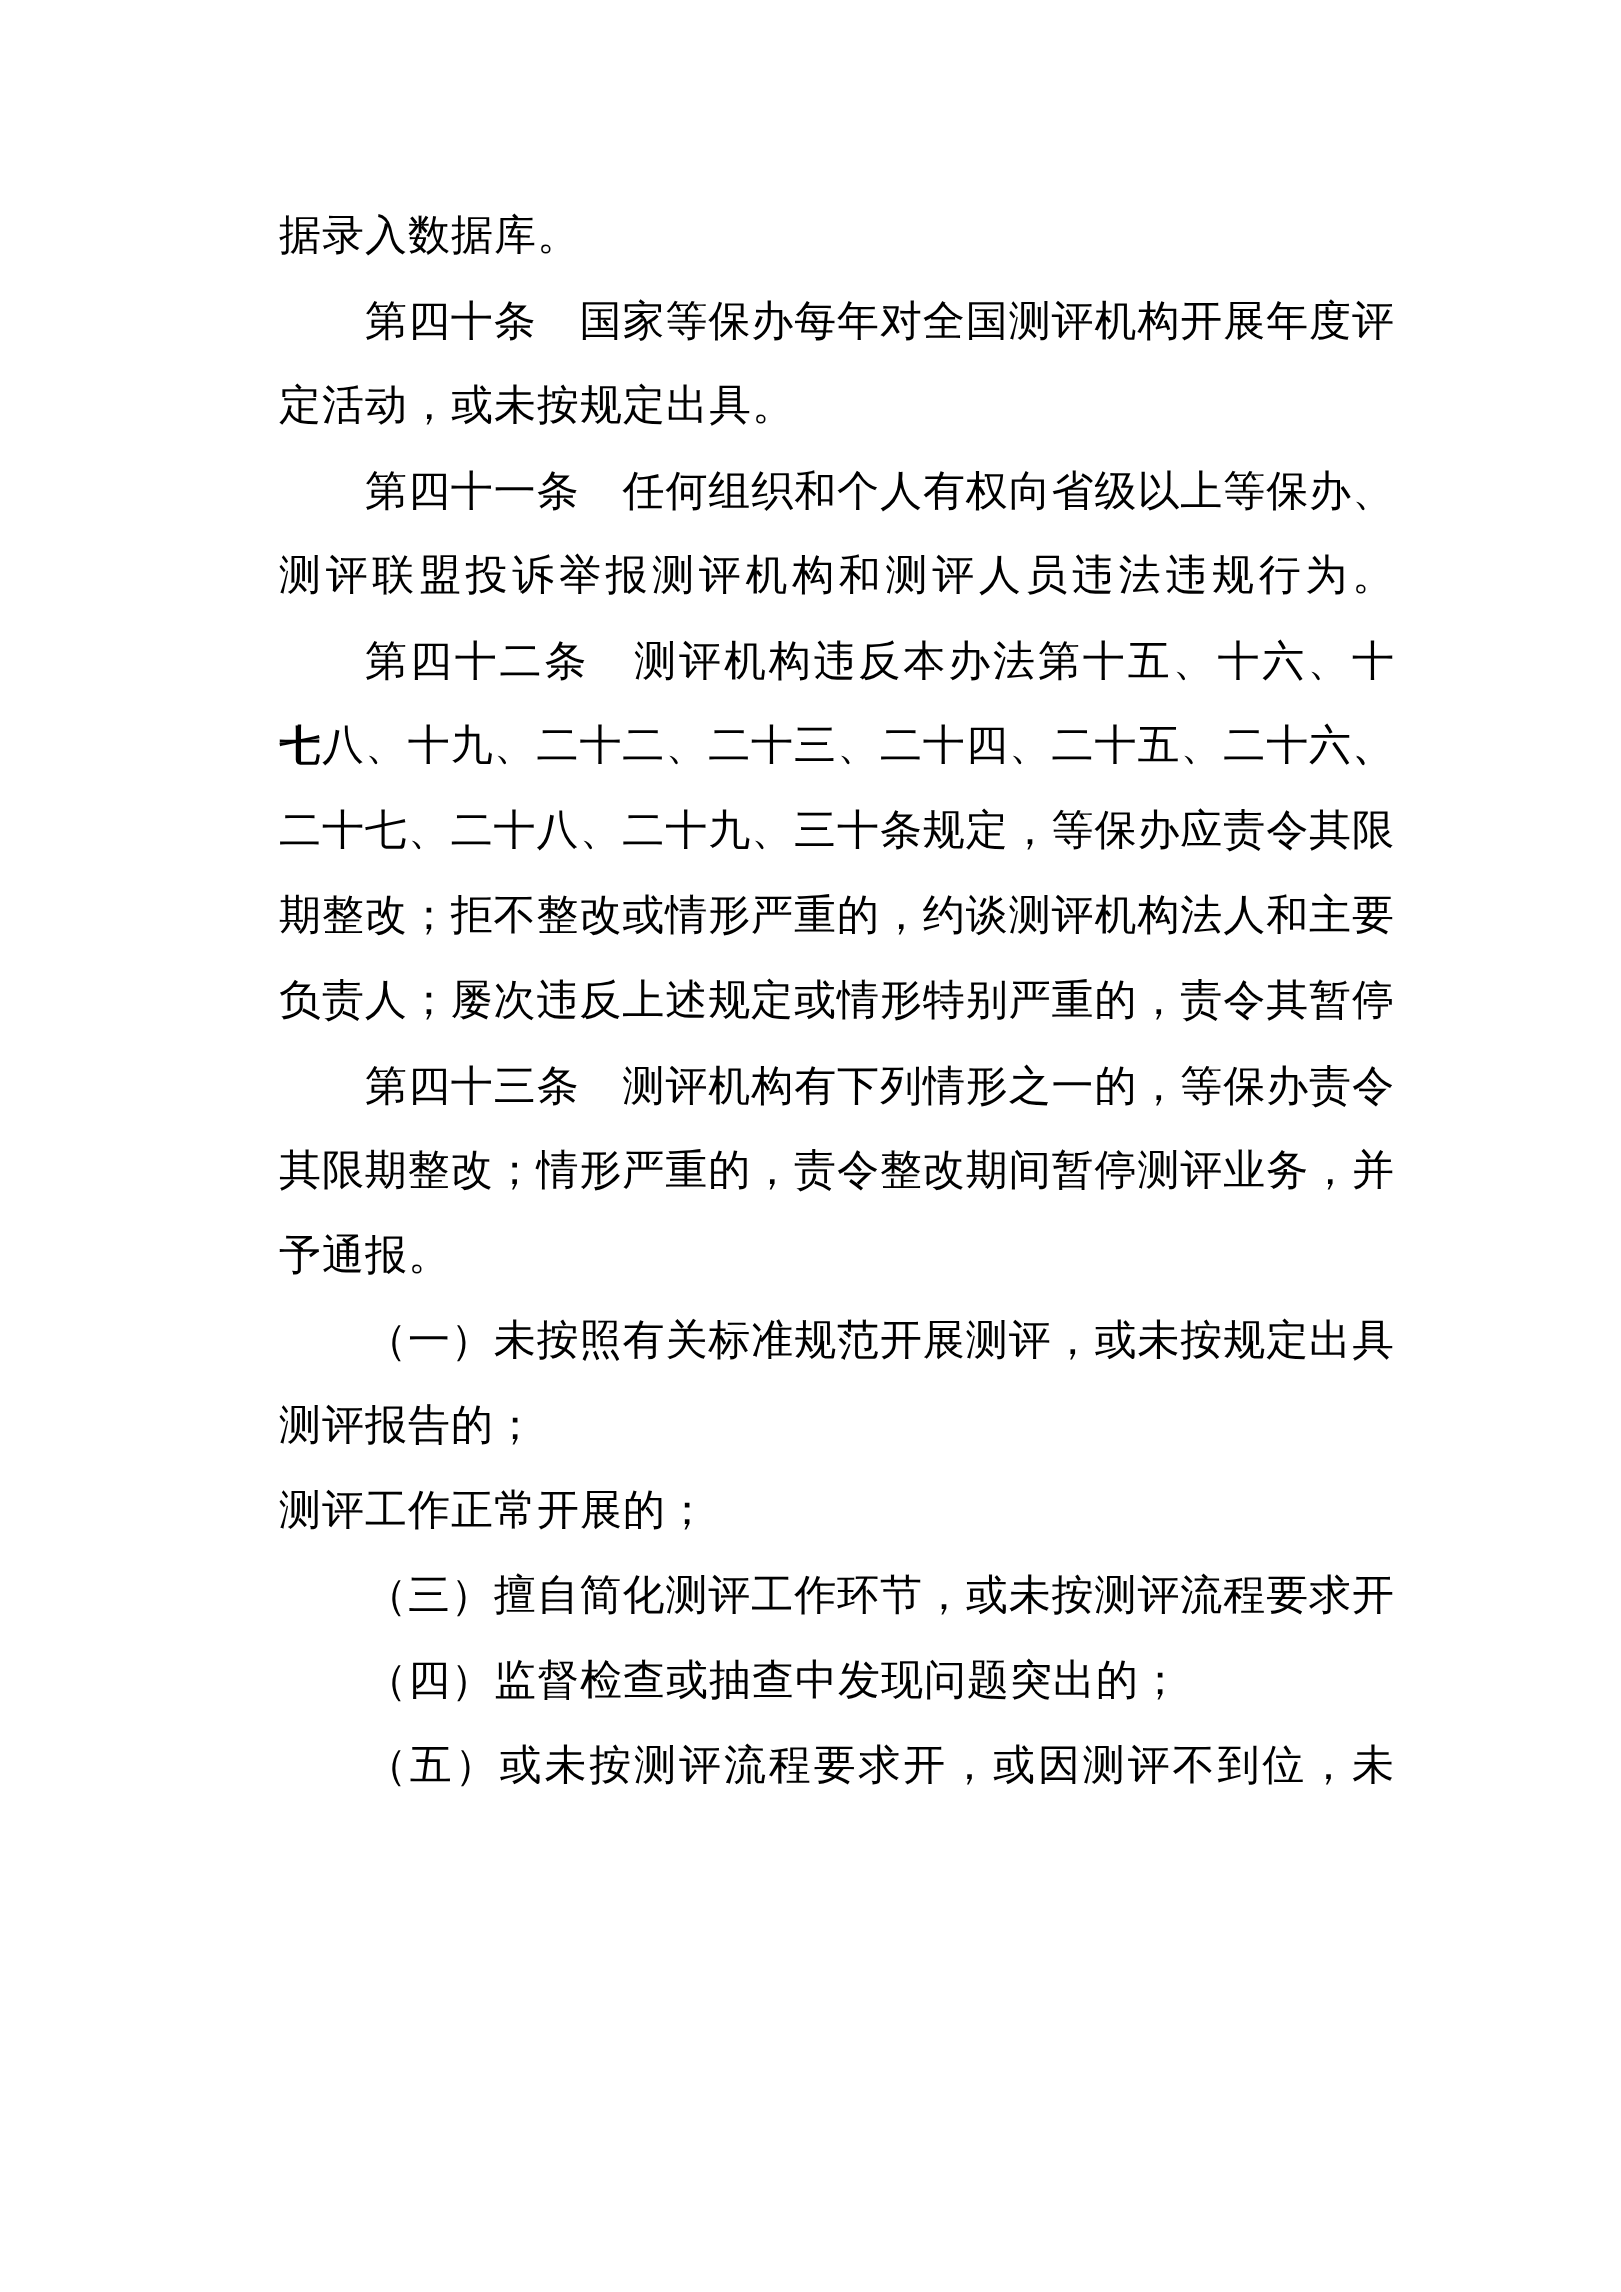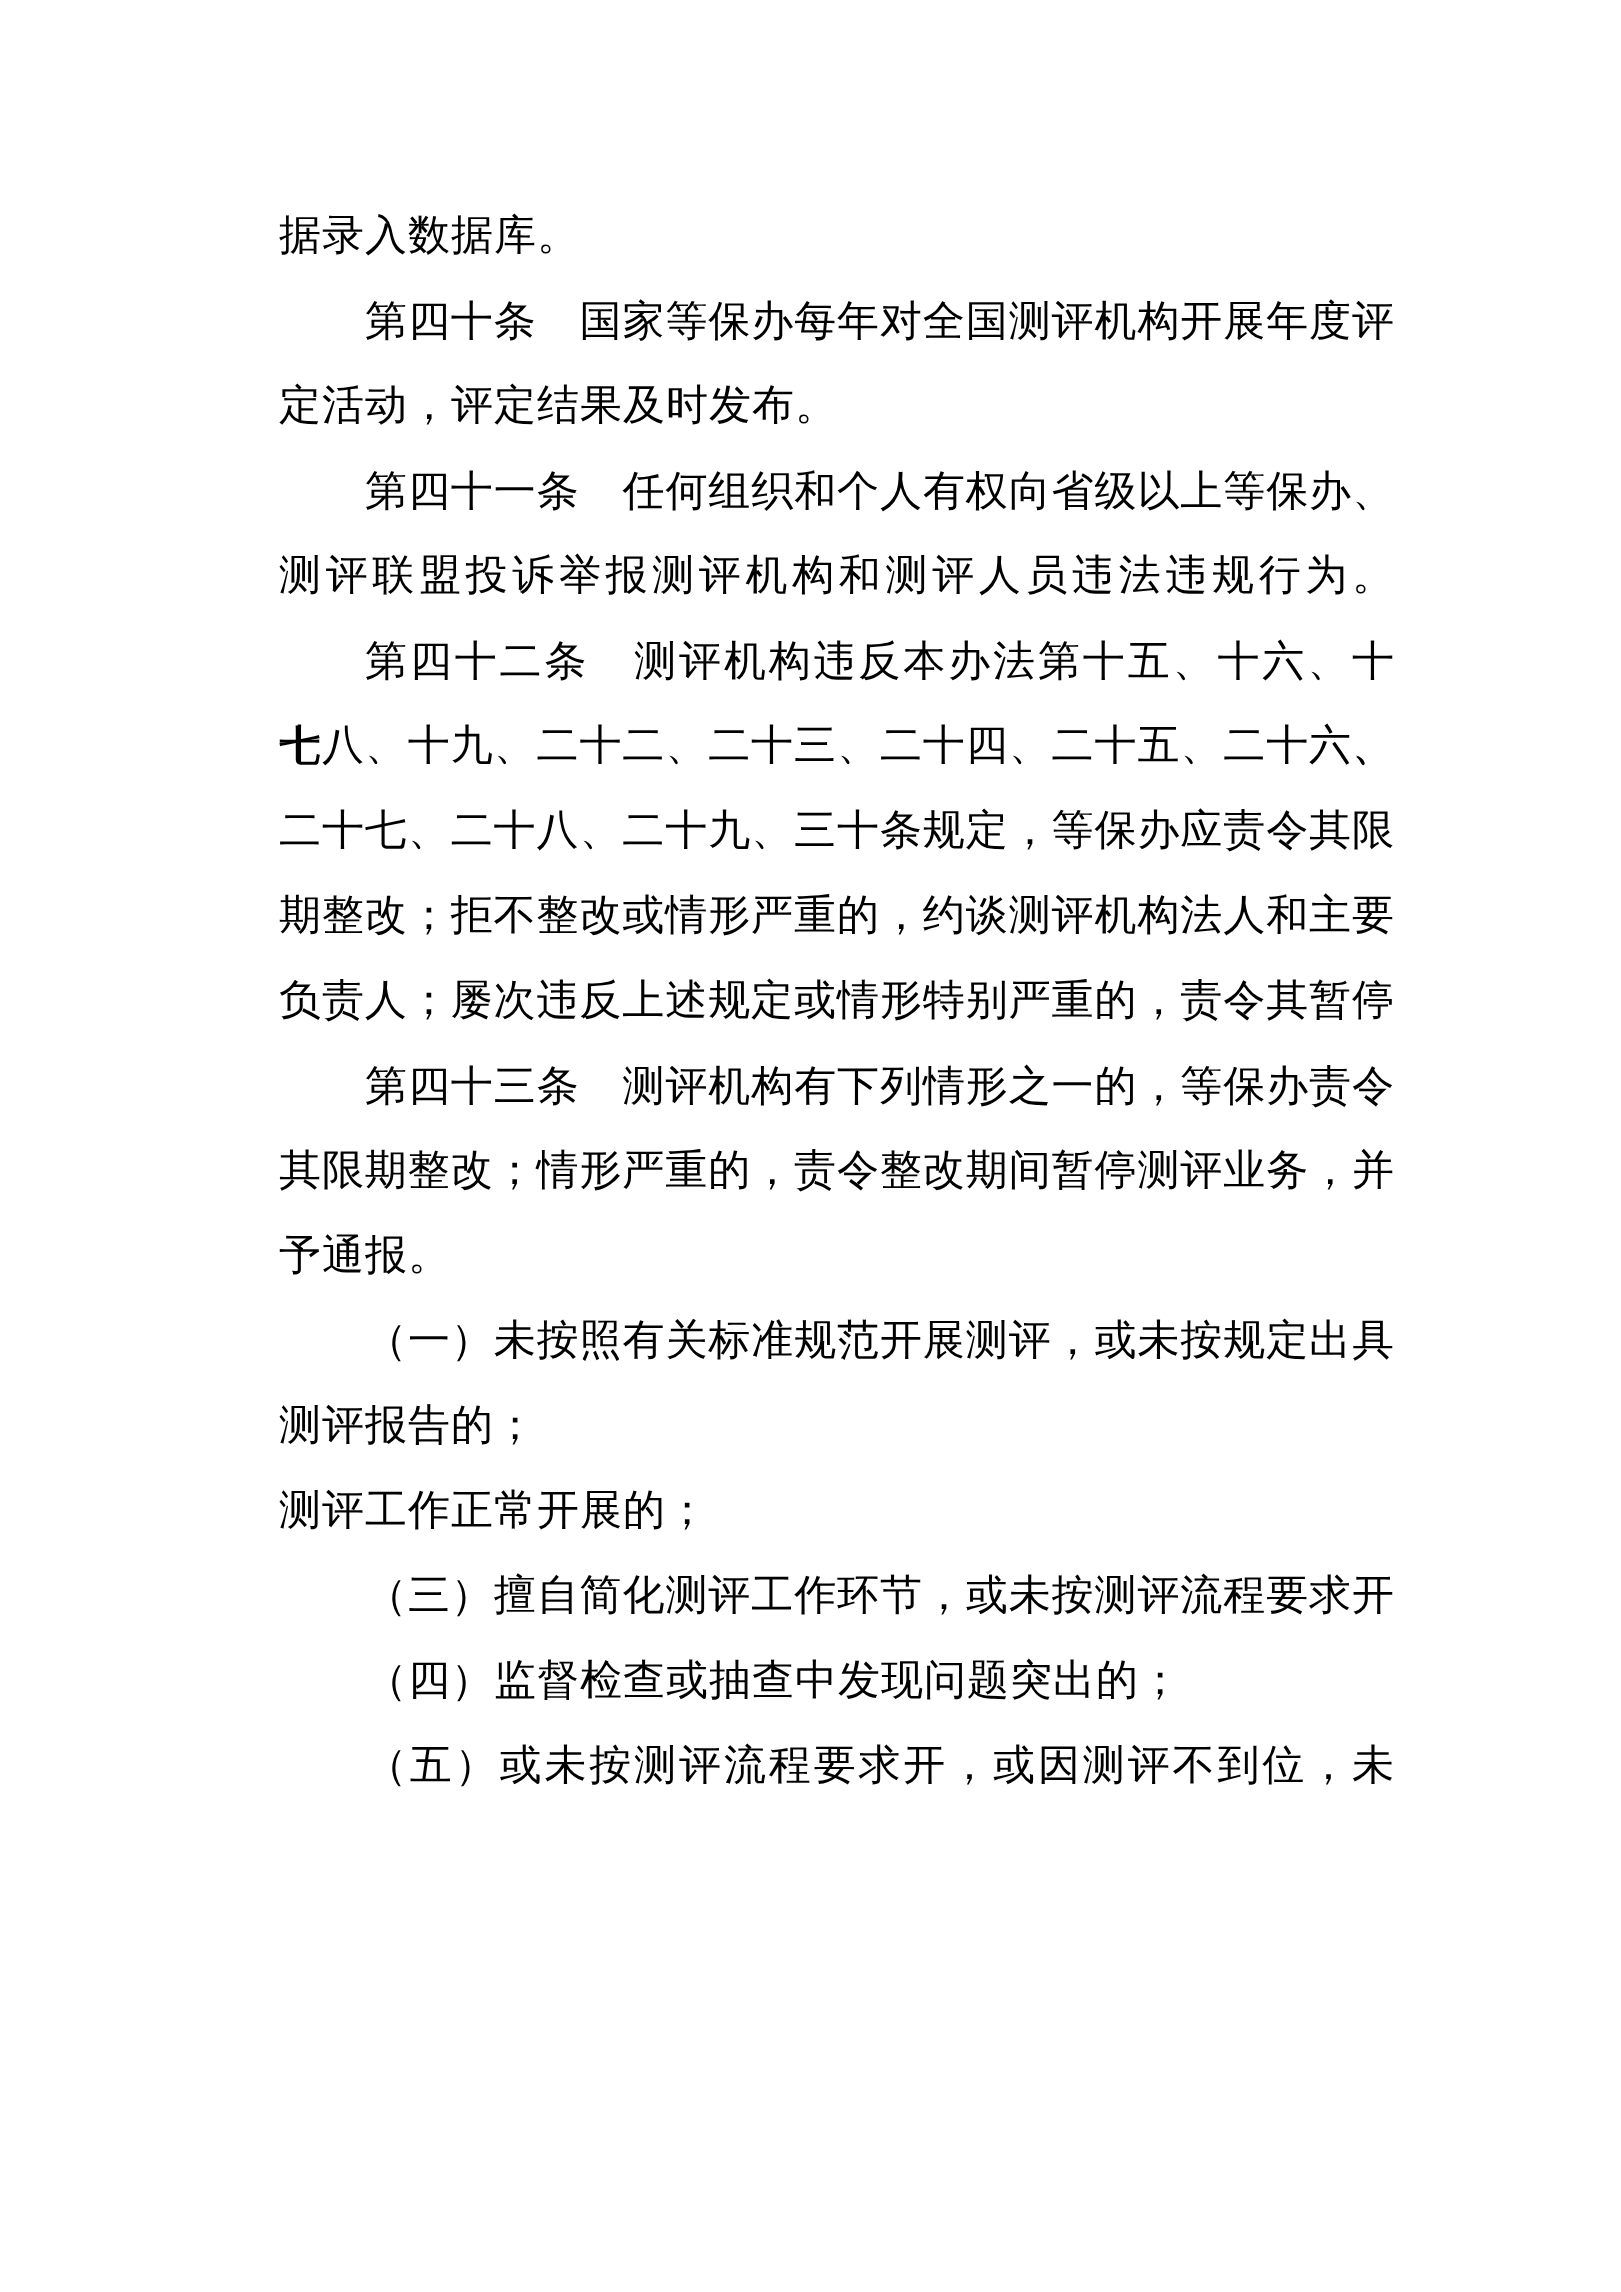--- a/index.html
+++ b/index.html
@@ -59,21 +59,21 @@
 </head>
 <body>
 
 <div class="page">
   <div class="content">
 
     <div class="ln"><span>据录入数据库。</span></div>
 
     <div class="ln indent fill"><span class="b">第四十条</span><span>　国家等保办每年对全国测评机构开展年度评</span></div>
 
-    <div class="ln"><span>定活动，评定结果及时发布。</span></div>
+    <div class="ln"><span>定活动，或未按规定出具。</span></div>
 
     <div class="ln indent fill"><span class="b">第四十一条</span><span>　任何组织和个人有权向省级以上等保办、</span></div>
 
     <div class="ln fill"><span>测评联盟投诉举报测评机构和测评人员违法违规行为。</span></div>
 
     <div class="ln indent fill"><span class="b">第四十二条</span><span>　测评机构违反本办法第十五、十六、十七、</span></div>
 
     <div class="ln fill"><span>十八、十九、二十二、二十三、二十四、二十五、二十六、</span></div>
 
     <div class="ln fill"><span>二十七、二十八、二十九、三十条规定，等保办应责令其限</span></div>

